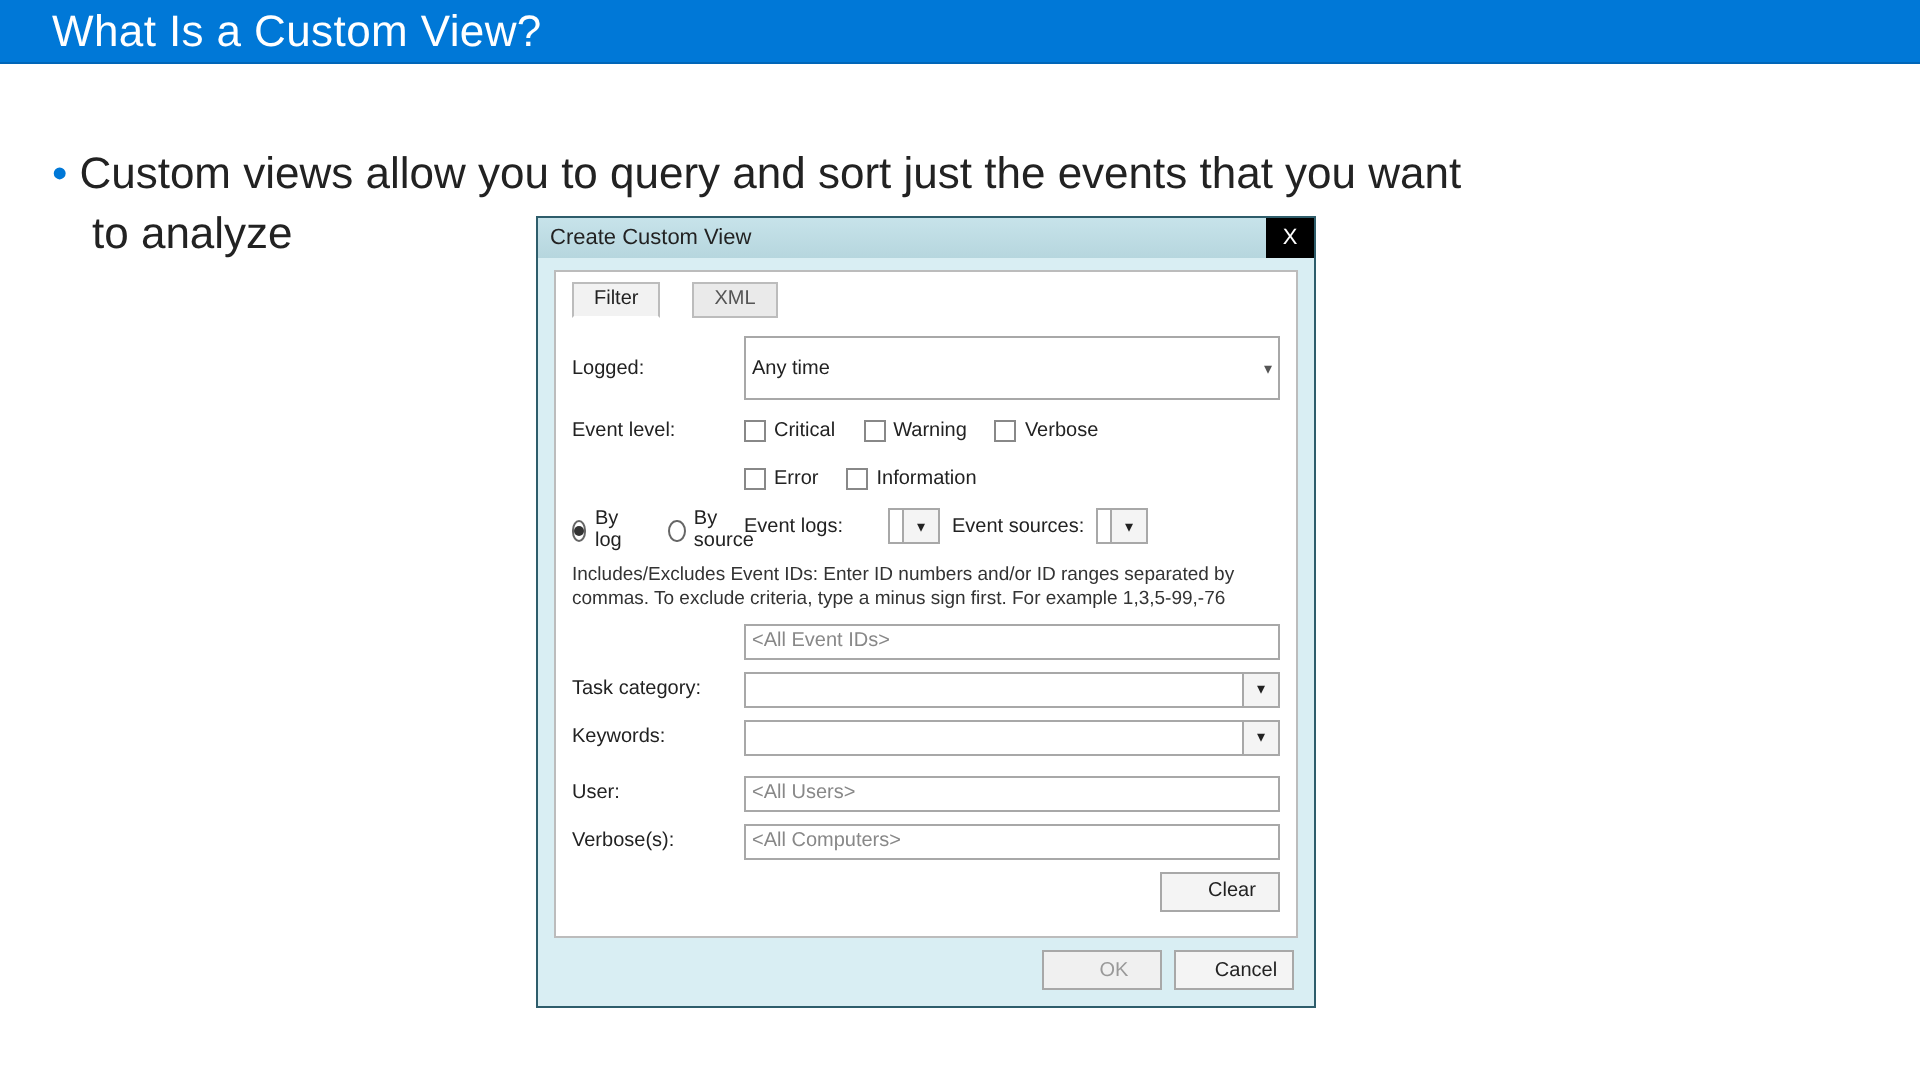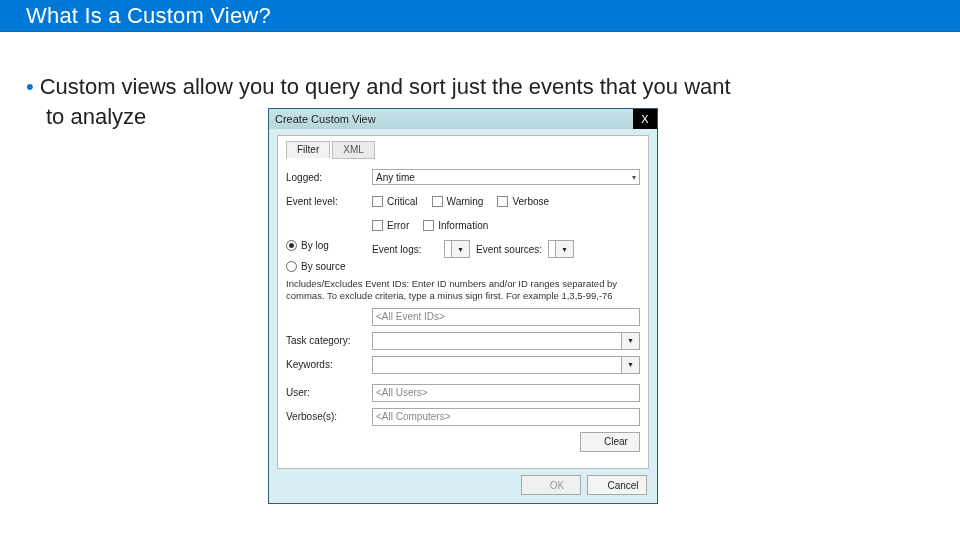--- a/index.html
+++ b/index.html
@@ -9,44 +9,44 @@
   .title-bar h1 { color: #fff; font-size: 22px; font-weight: 300; letter-spacing: .2px; }
   .body-text { position: absolute; left: 26px; top: 72px; right: 26px; font-size: 22px; font-weight: 300; color: #222; line-height: 1.35; }
   .bullet-dot { color: #0078d7; margin-right: 6px; }
   .indent2 { margin-left: 20px; }
 
   
   .dlg-wrap { position: absolute; left: 268px; top: 108px; width: 390px; height: 396px; background: #d9eef3; border: 1px solid #2e5d6b; font-size: 10px; color: #222; }
   .dlg-titlebar { height: 20px; background: linear-gradient(#c7e3ea,#b6d6de); display: flex; align-items: center; padding-left: 6px; position: relative; font-size: 11px; }
   .dlg-close { position: absolute; right: 0; top: 0; width: 24px; height: 20px; background: #000; color: #fff; display: flex; align-items: center; justify-content: center; font-size: 11px; cursor: pointer; }
   .dlg-content { position: absolute; left: 8px; top: 26px; right: 8px; bottom: 34px; background: #fff; border: 1px solid #bcbcbc; padding: 6px 8px 8px 8px; }
-  .tabs { display: flex; gap: 2px; position: relative; top: -1px; }
+  .tabs { display: flex; gap: 16px; position: relative; top: -1px; }
   .tab { padding: 2px 10px 3px 10px; border: 1px solid #bcbcbc; background: #f2f2f2; font-size: 10px; cursor: pointer; border-bottom-color: #fff; }
   .tab.inactive { background: #eaeaea; border-bottom-color: #bcbcbc; color: #555; }
   .form { margin-top: 8px; }
   .row { display: flex; align-items: center; margin-bottom: 6px; min-height: 18px; }
   .lbl { width: 86px; font-size: 10px; color: #222; }
   .lbl-sm { width: 72px; font-size: 10px; }
-  .sel { flex: 1; height: 16px; border: 1px solid #a8a8a8; background: #fff; font-size: 10px; padding: 0 3px; display: flex; align-items: center; justify-content: space-between; }
+  .sel { flex: 1; height: 32px; border: 1px solid #a8a8a8; background: #fff; font-size: 10px; padding: 0 3px; display: flex; align-items: center; justify-content: space-between; }
   .sel .caret { font-size: 8px; color: #555; }
   .txt { flex: 1; height: 18px; border: 1px solid #a8a8a8; background: #fff; font-size: 10px; padding: 0 3px; display: flex; align-items: center; color: #888; }
   .cbx { display: inline-flex; align-items: center; margin-right: 14px; font-size: 10px; }
   .cbx .box { width: 11px; height: 11px; border: 1px solid #888; margin-right: 4px; background: #fff; display: inline-block; }
   .radio { display: inline-flex; align-items: center; font-size: 10px; margin-right: 10px; }
   .radio .circ { width: 11px; height: 11px; border: 1px solid #666; border-radius: 50%; margin-right: 4px; display: inline-flex; align-items: center; justify-content: center; }
   .radio .circ.on::after { content: ""; width: 5px; height: 5px; background: #333; border-radius: 50%; }
   .ddbtn { width: 18px; height: 18px; border: 1px solid #a8a8a8; border-left: none; display: flex; align-items: center; justify-content: center; font-size: 8px; background: #f4f4f4; }
   .hint { font-size: 9.5px; line-height: 1.25; color: #333; margin: 6px 0 6px 0; }
   .right-align { display: flex; justify-content: flex-end; margin-top: 4px; }
   .btn { min-width: 60px; height: 20px; border: 1px solid #a8a8a8; background: #f4f4f4; font-size: 10px; display: inline-flex; align-items: center; justify-content: center; margin-left: 6px; cursor: pointer; padding-left: 12px; }
   .btn.disabled { color: #999; background: #f0f0f0; }
   .dlg-footer { position: absolute; right: 10px; bottom: 8px; display: flex; }
   .rowgap { height: 4px; }
   .field-wrap { display: flex; flex: 1; }
-  .side-radios { width: 86px; display: flex; flex-direction: column; gap: 10px; }
+  .side-radios { width: 86px; display: flex; flex-direction: row; gap: 10px; }
   .log-rows { flex: 1; display: flex; flex-direction: row; gap: 6px; }
   .logrow { display: flex; align-items: center; }
 </style>
 </head>
 <body>
 
 <div class="slide">
   <div class="title-bar">
     <h1>What Is a Custom View?</h1>
   </div>

